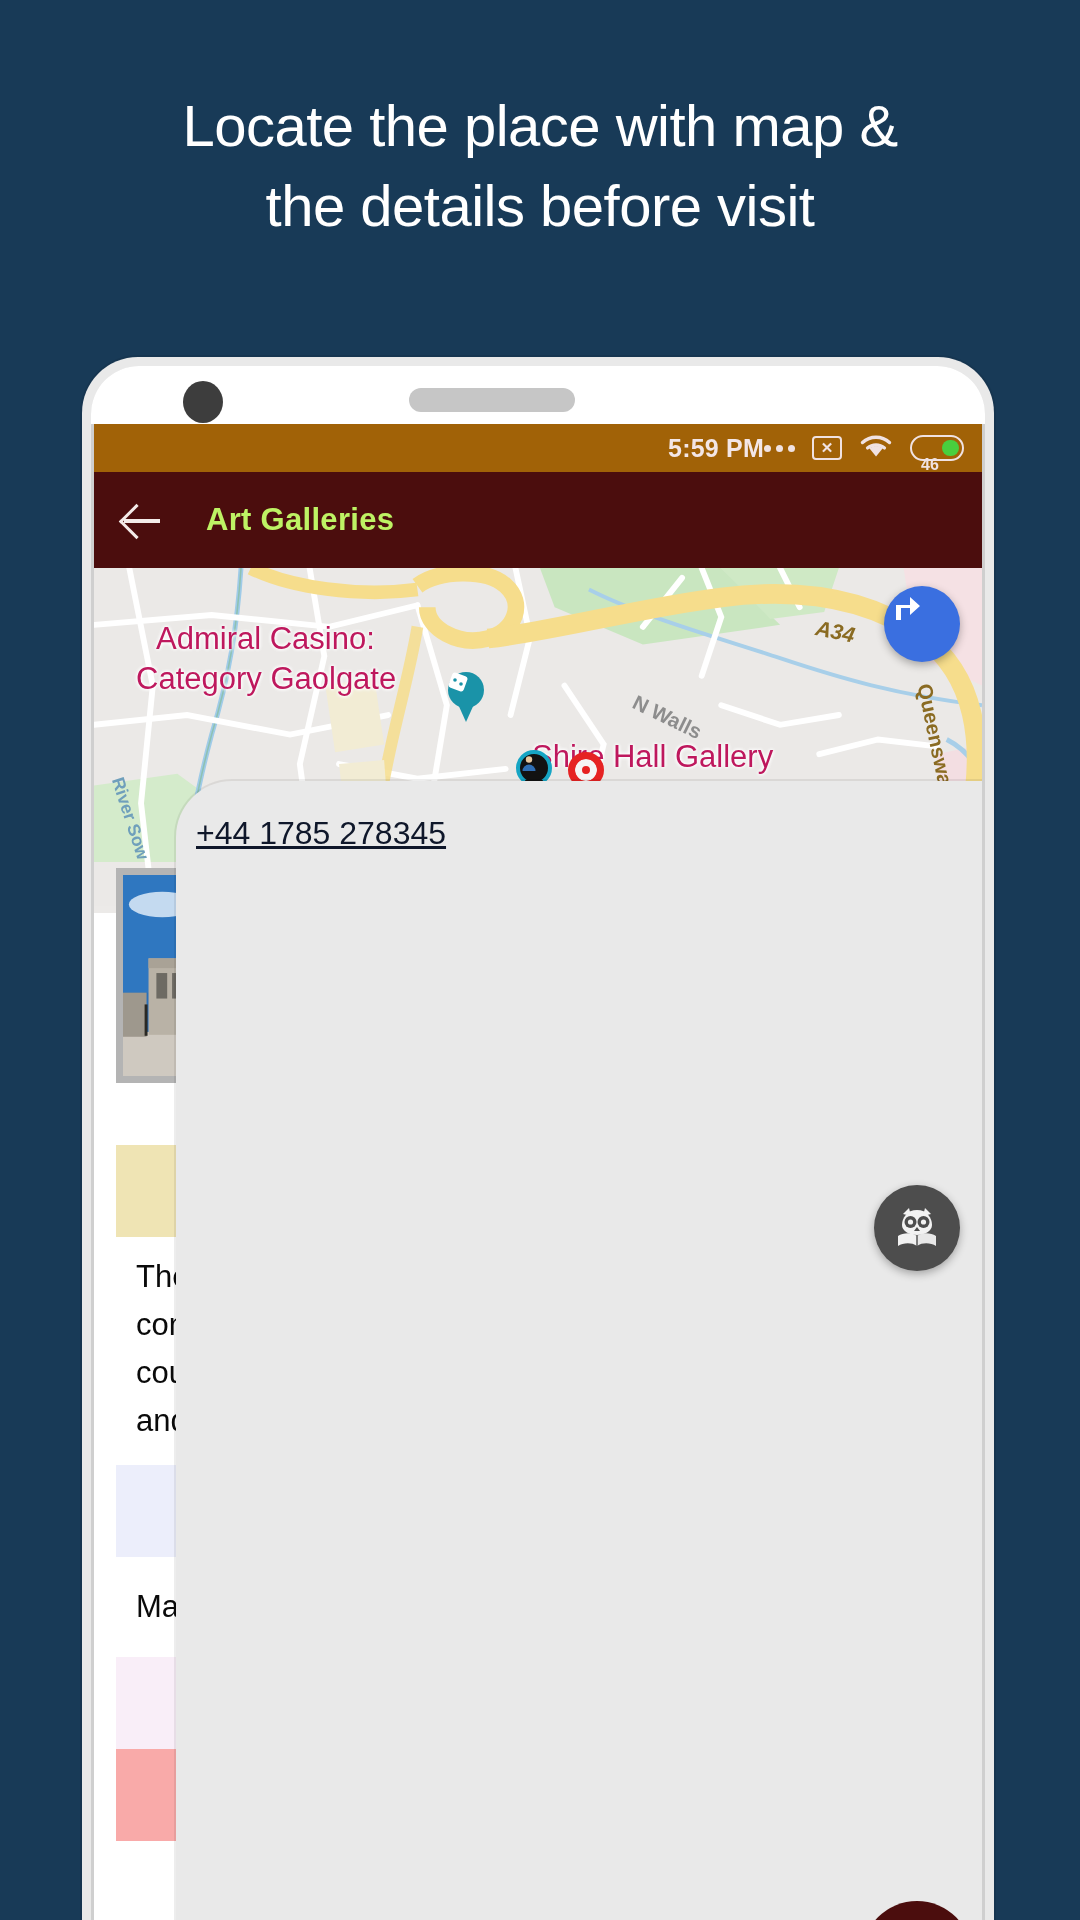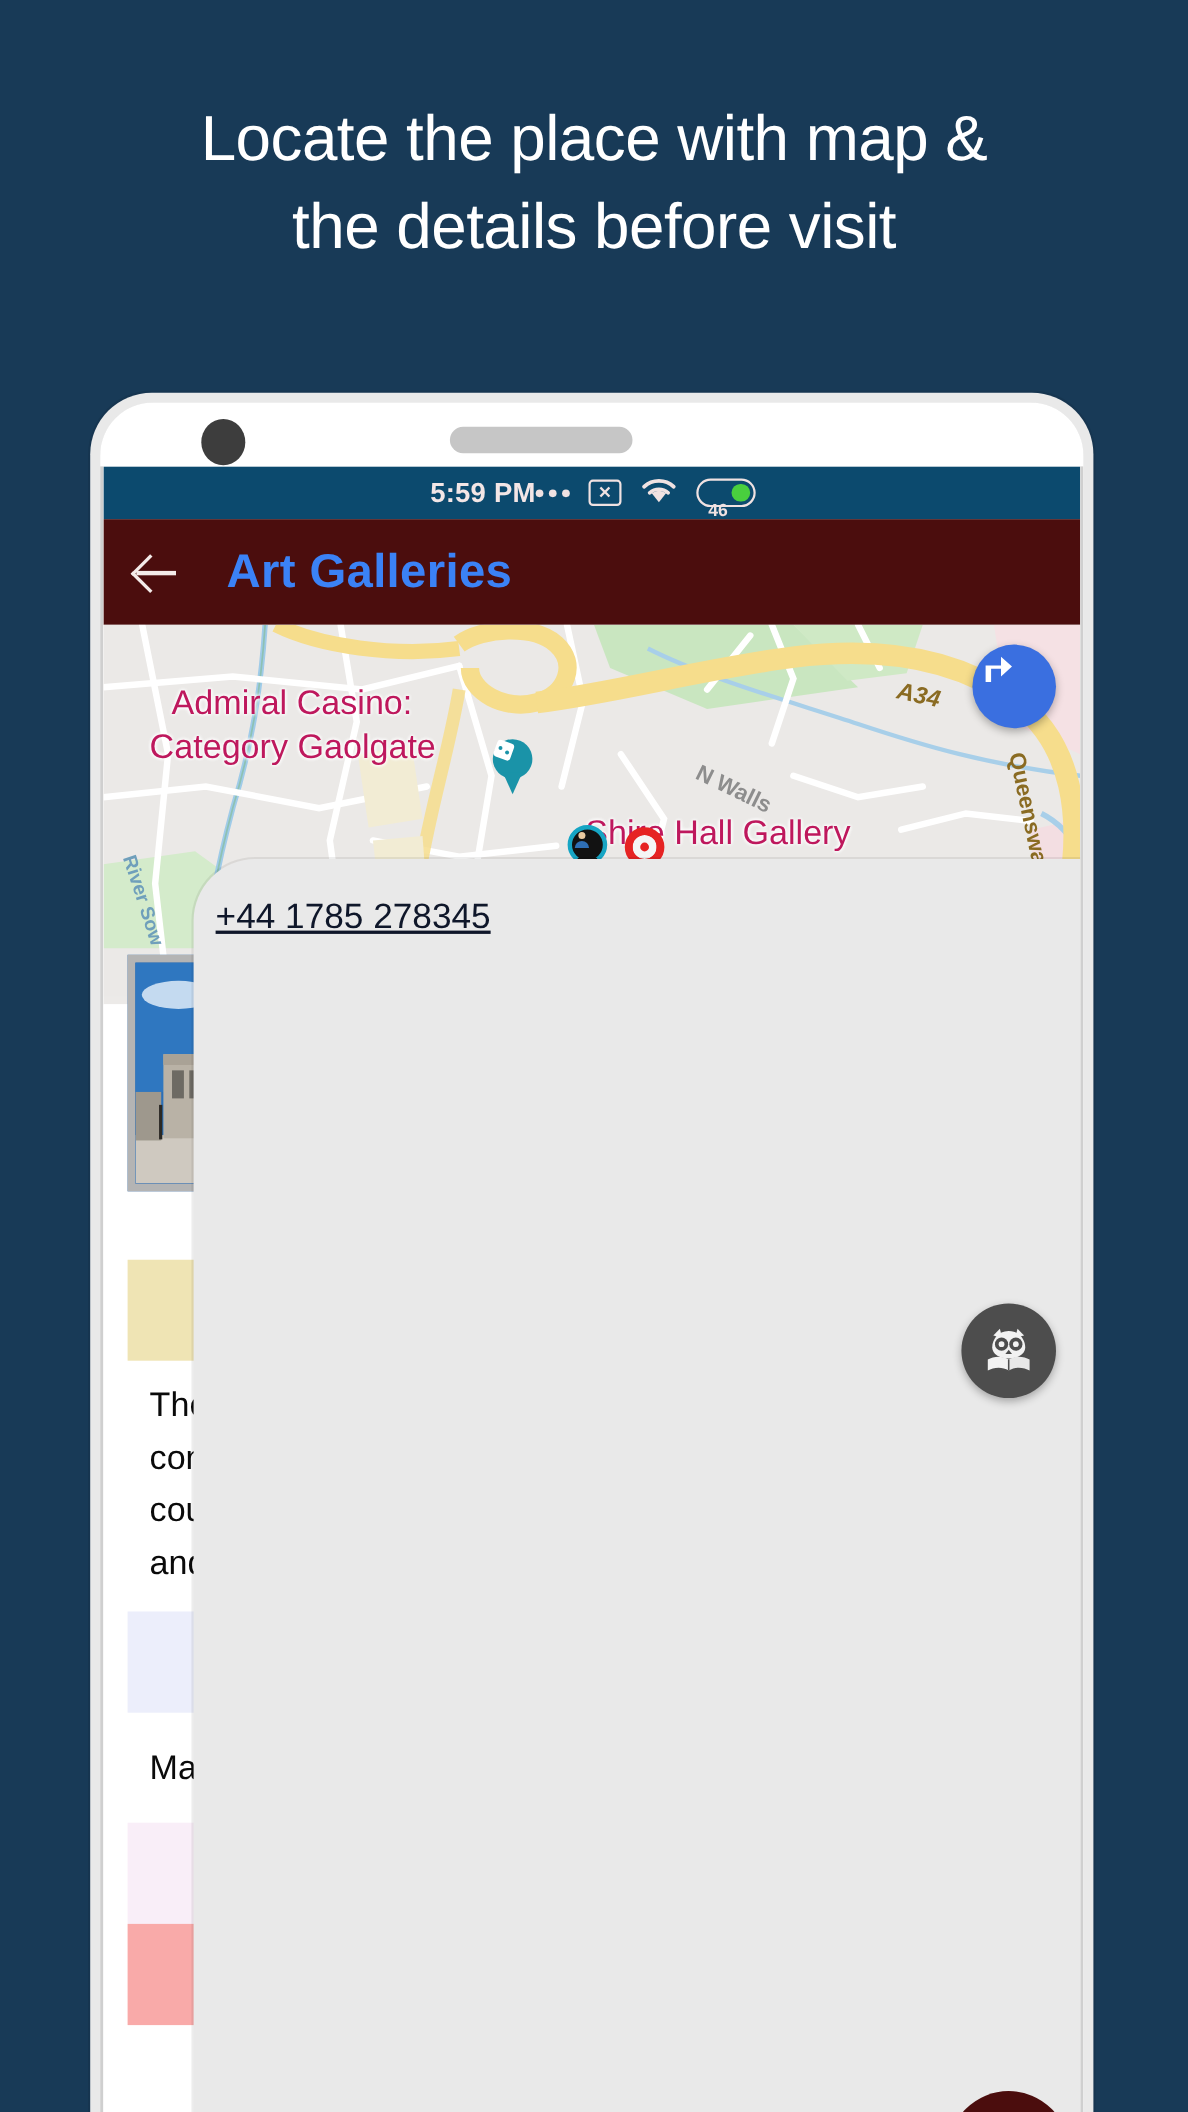--- a/index.html
+++ b/index.html
@@ -53,22 +53,22 @@
     background:#c6c6c6;
   }
 
   
   .screen{
     position:absolute; left:3px; right:3px; top:58px; bottom:0;
     background:#ffffff; overflow:hidden;
   }
 
   .statusbar{
-    height:48px; background:#0c4a6e; color:#f3e6e6;
-    display:flex; align-items:center; justify-content:center;
+    height:48px; background:#a16207; color:#f3e6e6;
+    display:flex; align-items:center; justify-content:flex-end;
     padding:0 18px 0 20px;
   }
   .clock{ font-size:25px; font-weight:700; letter-spacing:.2px; }
   .sb-right{ display:flex; align-items:center; gap:17px; }
   .dots{ display:flex; gap:5px; align-items:center; }
   .dots i{ width:7px; height:7px; border-radius:50%; background:#f0e2e2; display:block; }
   .simx{
     width:30px; height:24px; border:2.5px solid #f0e2e2;
     border-radius:4px; position:relative; font-size:15px;
     display:flex; align-items:center; justify-content:center;
@@ -92,21 +92,21 @@
   .back-arrow{ width:42px; height:42px; position:relative; flex:none; }
   .back-arrow:before{
     content:""; position:absolute; left:2px; top:20px; width:36px; height:3.5px;
     background:#f4ebe9;
   }
   .back-arrow:after{
     content:""; position:absolute; left:2px; top:10px; width:22px; height:22px;
     border-left:3.5px solid #f4ebe9; border-bottom:3.5px solid #f4ebe9;
     transform:rotate(45deg);
   }
-  .appbar-title{ color:#3b82f6; font-size:43px; font-weight:700; letter-spacing:.3px;}
+  .appbar-title{ color:#bef264; font-size:31px; font-weight:700; letter-spacing:.3px;}
 
   
   .map{
     position:relative; height:345px; width:100%;
     background:#eceae8; overflow:hidden;
   }
   .map svg{ position:absolute; inset:0; }
 
   .mlabel{
     position:absolute; color:#be185d; font-size:31px;

